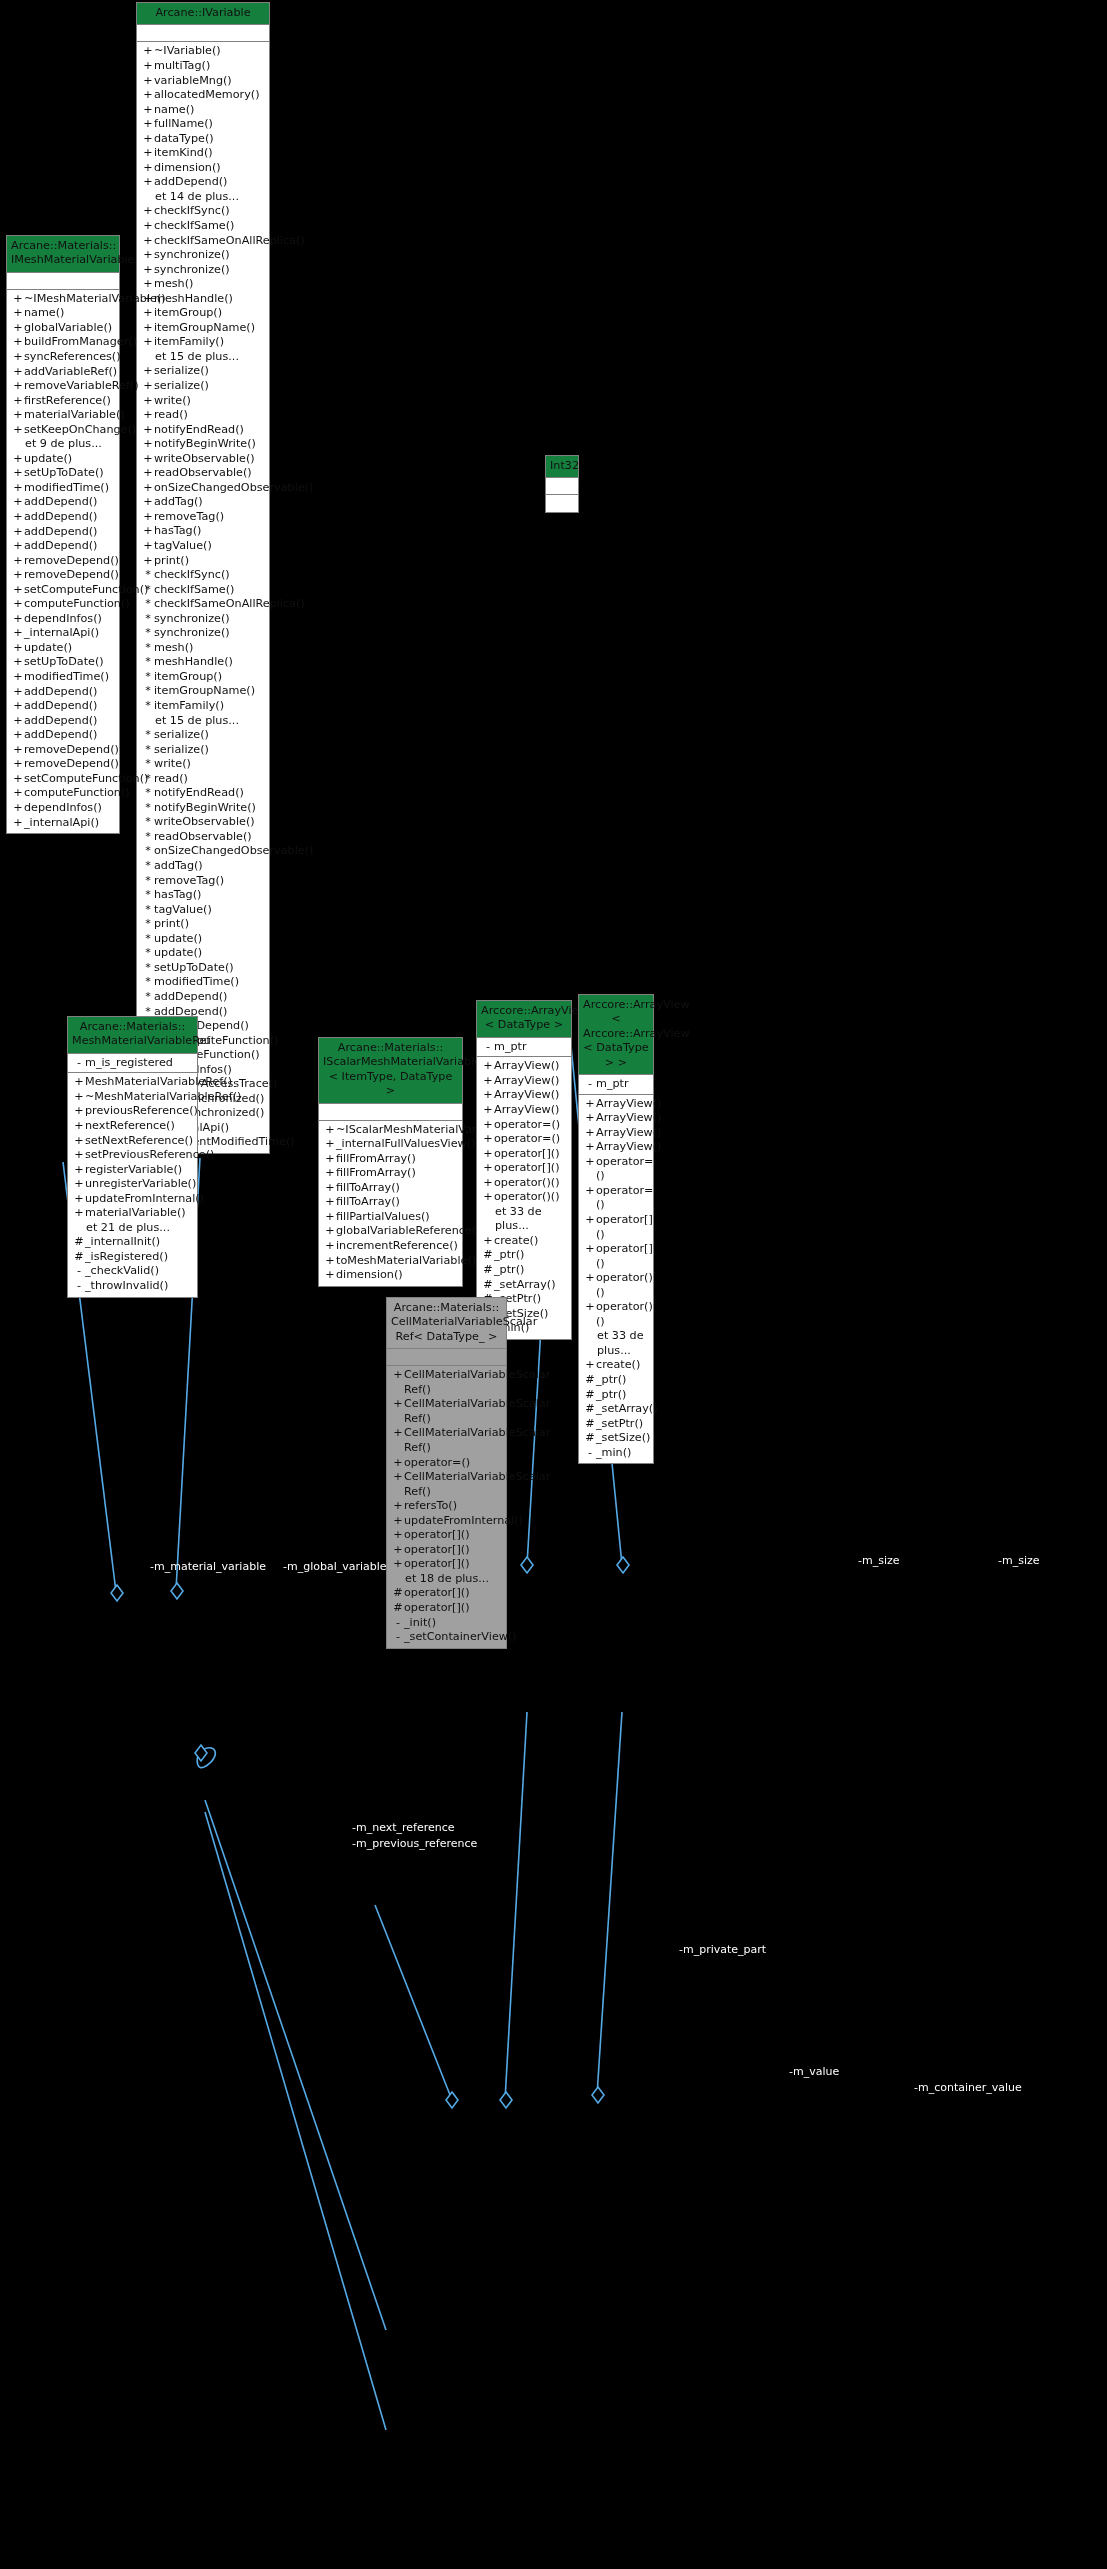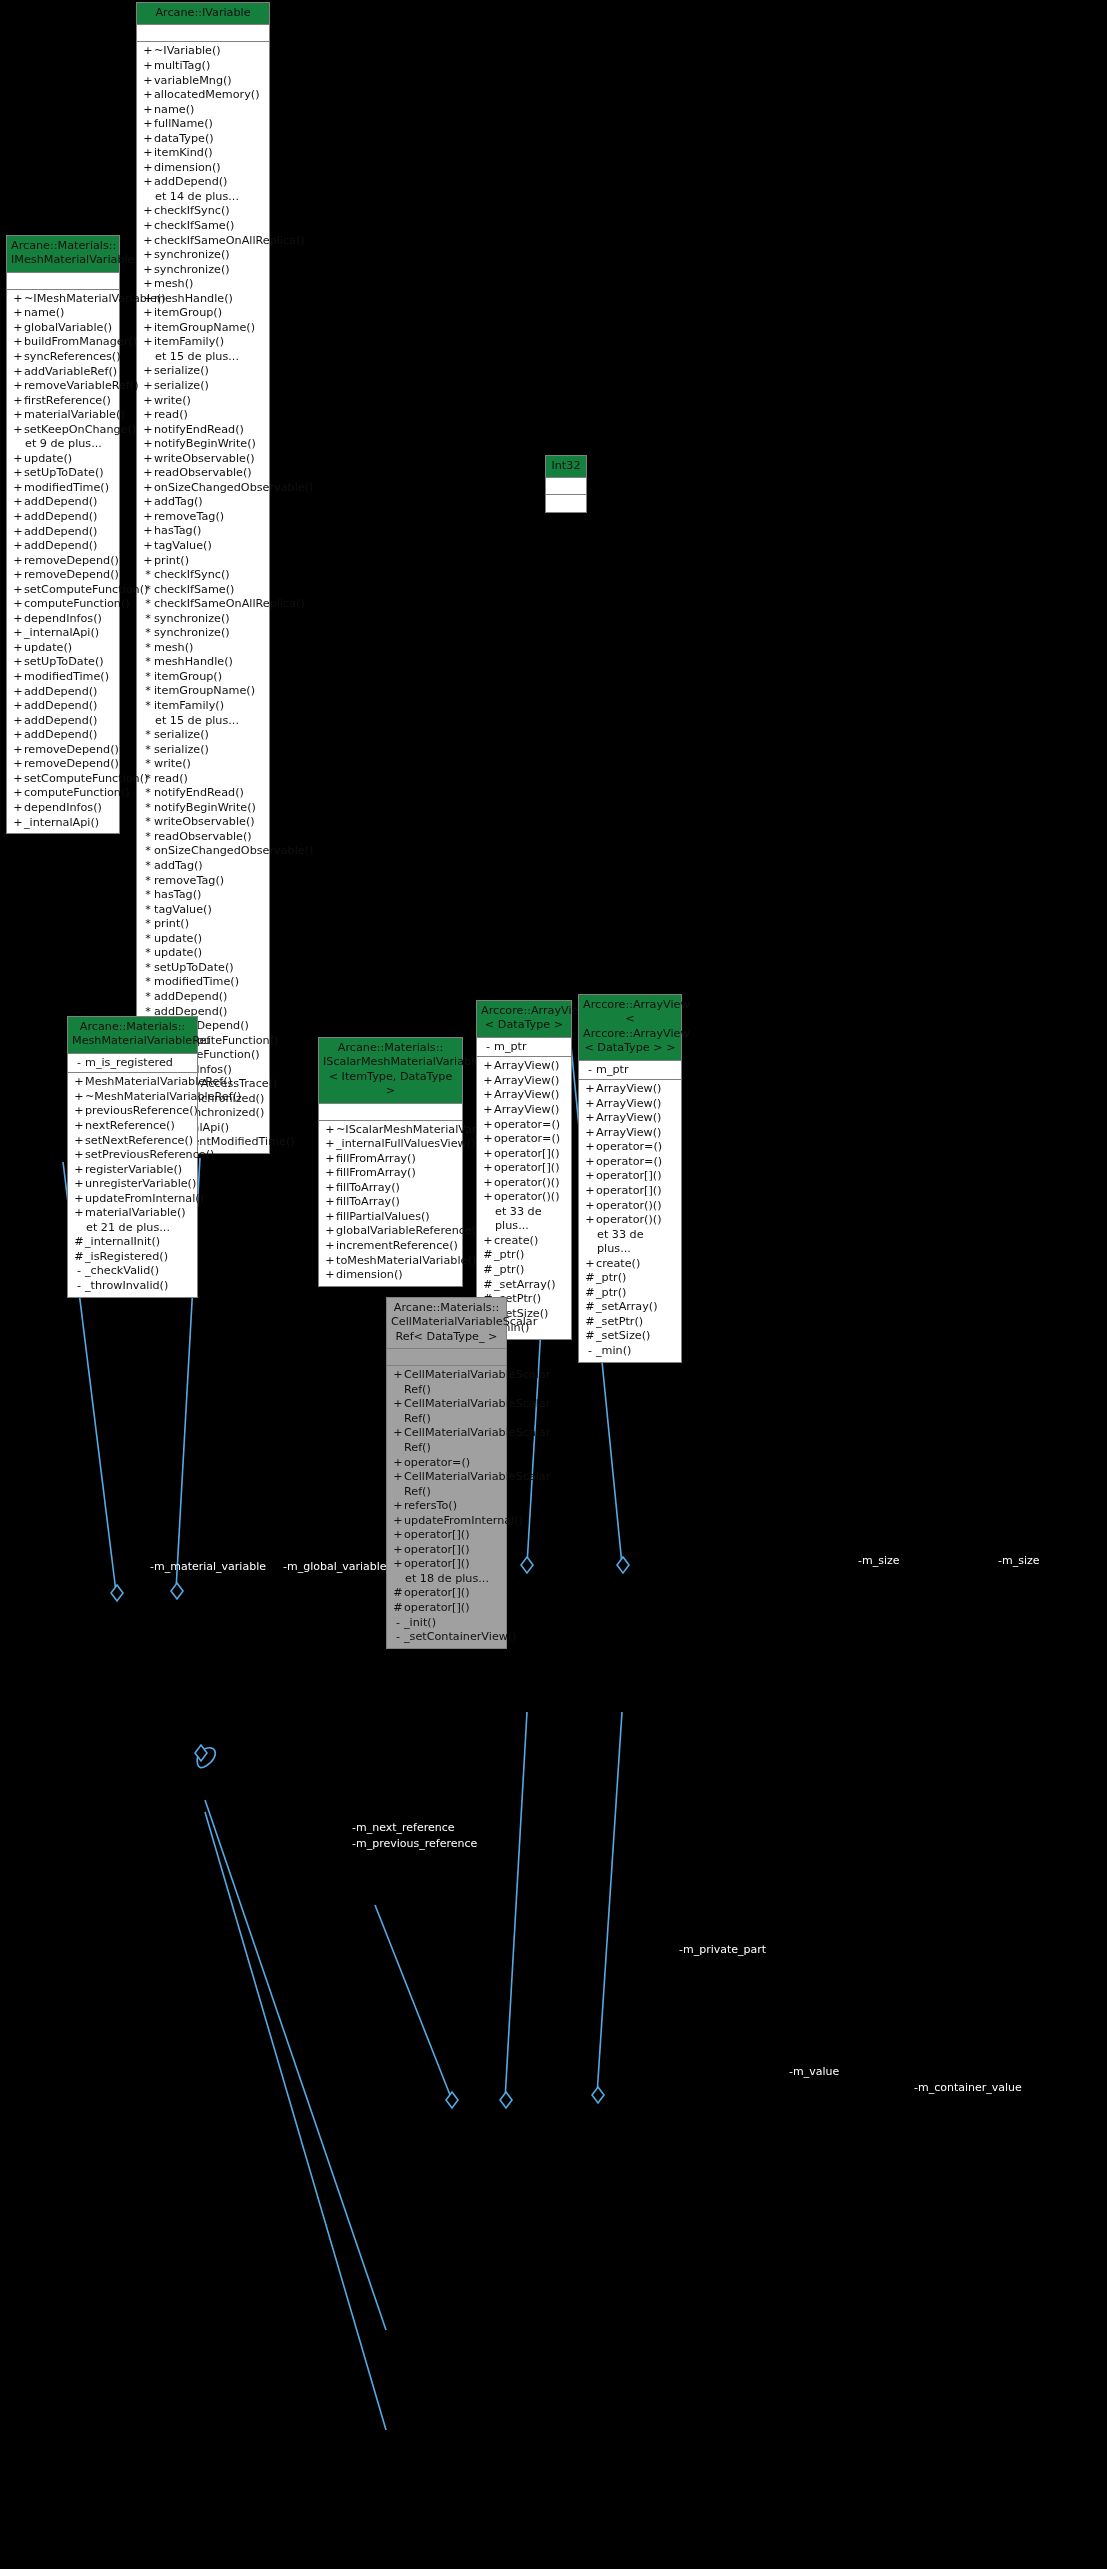--- a/index.html
+++ b/index.html
@@ -245,21 +245,21 @@
         <div class="mem"><span class="sig">+</span><span class="mname">addDepend()</span></div>
         <div class="mem"><span class="sig">+</span><span class="mname">removeDepend()</span></div>
         <div class="mem"><span class="sig">+</span><span class="mname">removeDepend()</span></div>
         <div class="mem"><span class="sig">+</span><span class="mname">setComputeFunction()</span></div>
         <div class="mem"><span class="sig">+</span><span class="mname">computeFunction()</span></div>
         <div class="mem"><span class="sig">+</span><span class="mname">dependInfos()</span></div>
         <div class="mem"><span class="sig">+</span><span class="mname">_internalApi()</span></div>
       </div>
   </div>
 
-  <div class="cls" id="box-int32" style="left:545px; top:455px; width:42px;">
+  <div class="cls" id="box-int32" style="left:545px; top:455px; width:34px;">
     <div class="hdr">Int32</div>
     <div class="attrs" style="min-height: 17px;"></div>
     <div class="ops" style="min-height: 17px;"></div>
   </div>
 
   <div class="cls" id="box-meshmaterialvariableref" style="left:67px; top:1016px; width:131px;">
     <div class="hdr">Arcane::Materials::
 MeshMaterialVariableRef</div>
     <div class="attrs">
         <div class="mem"><span class="sig">-</span><span class="mname">m_is_registered</span></div>
@@ -324,21 +324,21 @@
         <div class="mem"><span class="sig">+</span><span class="mname">create()</span></div>
         <div class="mem"><span class="sig">#</span><span class="mname">_ptr()</span></div>
         <div class="mem"><span class="sig">#</span><span class="mname">_ptr()</span></div>
         <div class="mem"><span class="sig">#</span><span class="mname">_setArray()</span></div>
         <div class="mem"><span class="sig">#</span><span class="mname">_setPtr()</span></div>
         <div class="mem"><span class="sig">#</span><span class="mname">_setSize()</span></div>
         <div class="mem"><span class="sig">-</span><span class="mname">_min()</span></div>
       </div>
   </div>
 
-  <div class="cls" id="box-arrayview-arrayview-datatype" style="left:578px; top:994px; width:104px;">
+  <div class="cls" id="box-arrayview-arrayview-datatype" style="left:578px; top:994px; width:76px;">
     <div class="hdr">Arccore::ArrayView
 &lt; Arccore::ArrayView
 &lt; DataType &gt; &gt;</div>
     <div class="attrs">
         <div class="mem"><span class="sig">-</span><span class="mname">m_ptr</span></div>
       </div>
     <div class="ops">
         <div class="mem"><span class="sig">+</span><span class="mname">ArrayView()</span></div>
         <div class="mem"><span class="sig">+</span><span class="mname">ArrayView()</span></div>
         <div class="mem"><span class="sig">+</span><span class="mname">ArrayView()</span></div>

